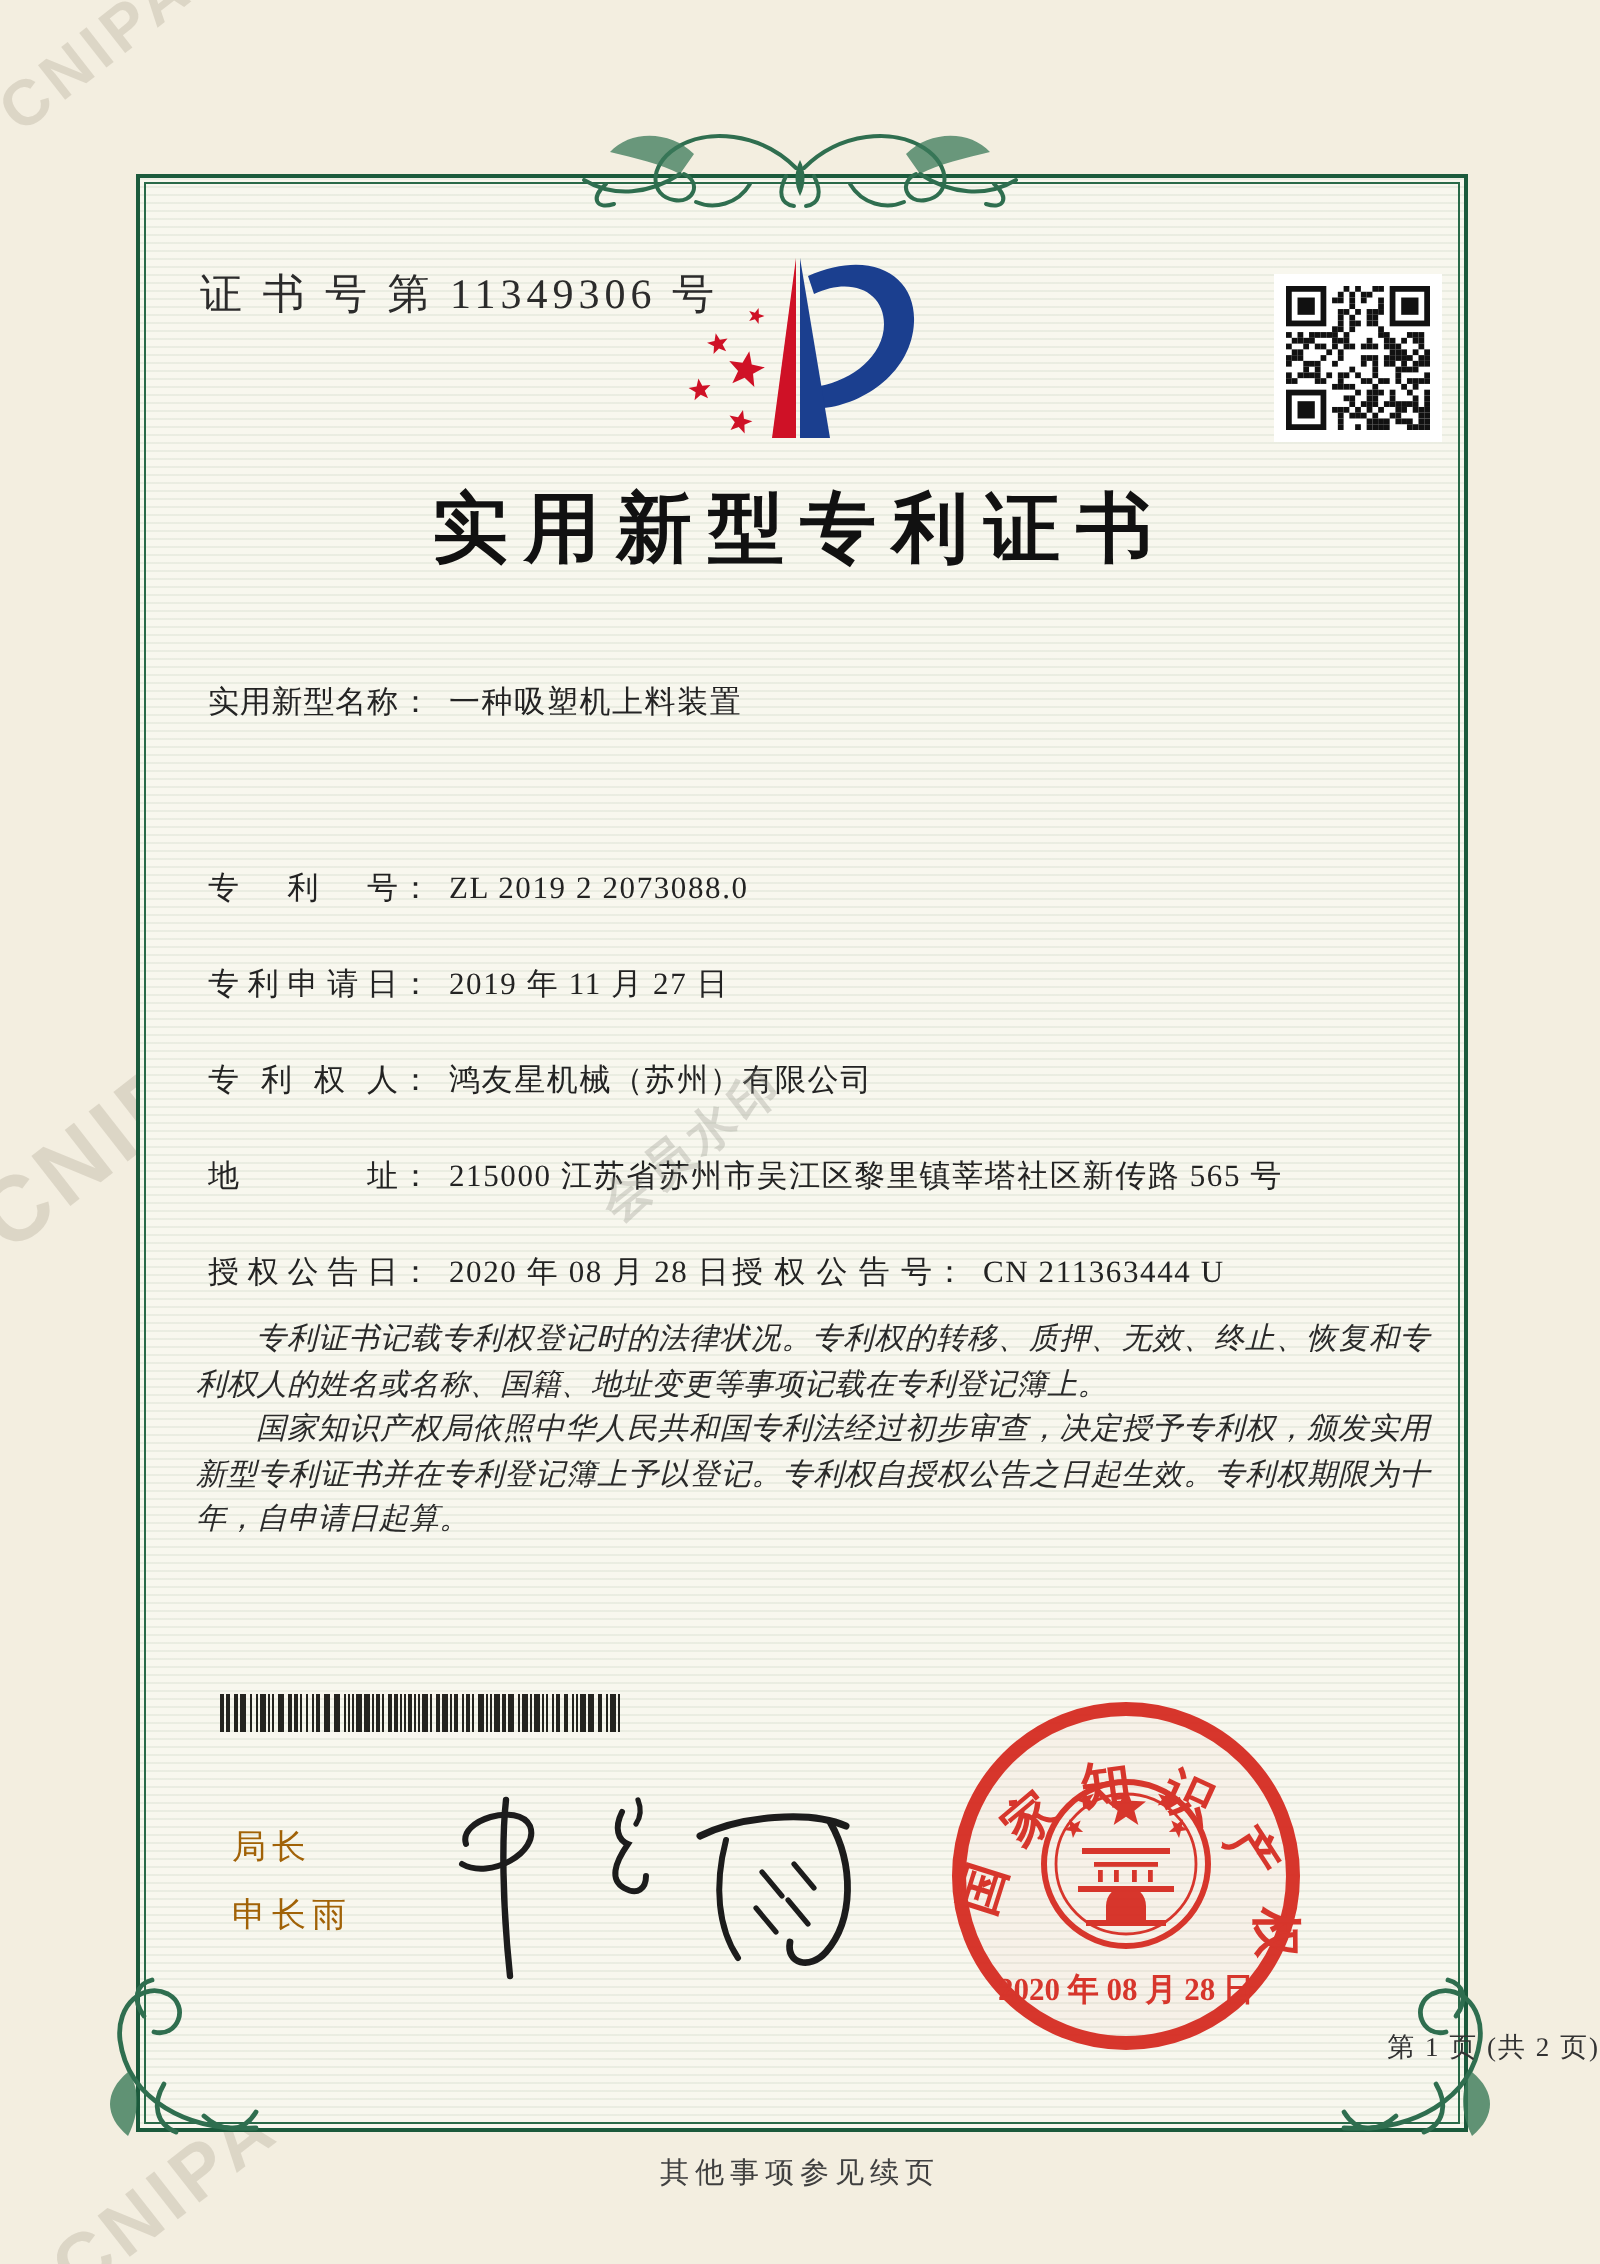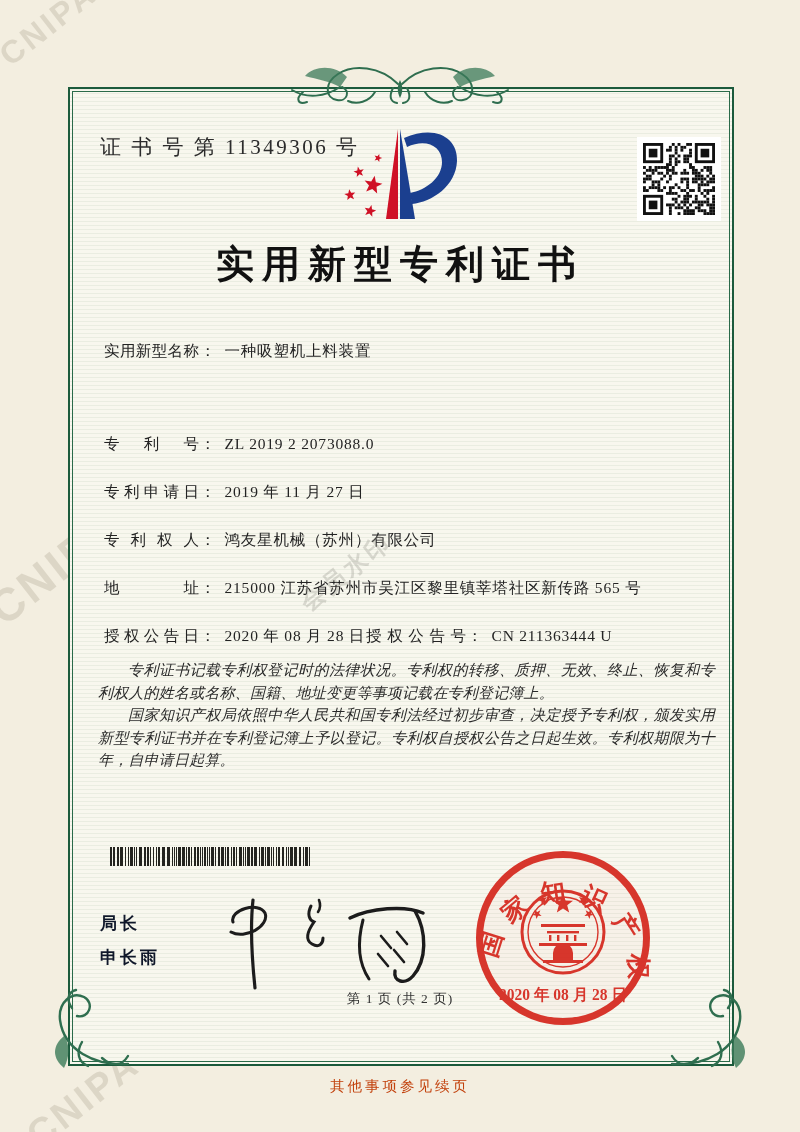--- a/index.html
+++ b/index.html
@@ -25,26 +25,26 @@
   .frow{position:absolute;left:104px;width:615px;font-size:15.5px;color:#232323;}
   .flabel{display:inline-block;width:95px;text-align:justify;text-align-last:justify;
           -moz-text-align-last:justify;vertical-align:top;}
   .fcolon{margin:0 9px 0 1px;}
   .fvalue{letter-spacing:0.8px;}
   .pair2{position:absolute;left:262px;top:0;}
   .pair2 .flabel{width:100px;}
   .paras{position:absolute;left:98px;top:659px;width:617px;z-index:3;}
   .paras p{margin:0;font-size:15px;line-height:22.6px;text-align:justify;
            text-indent:2em;font-style:italic;color:#2a2a2a;letter-spacing:0.2px;}
-  .sig-block{position:absolute;left:100px;top:907px;font-family:"Liberation Sans","DejaVu Sans",sans-serif;
-             font-size:17px;letter-spacing:3px;color:#0f172a;line-height:34px;font-weight:bold;}
-  .pageno{position:absolute;left:0;top:990px;width:100%;text-align:center;font-size:13.5px;
+  .sig-block{position:absolute;left:116px;top:907px;font-family:"Liberation Sans","DejaVu Sans",sans-serif;
+             font-size:17px;letter-spacing:3px;color:#a16207;line-height:34px;}
+  .pageno{position:absolute;left:0;top:1015px;width:100%;text-align:right;font-size:13.5px;
           letter-spacing:1px;color:#333;}
   .footnote{position:absolute;left:0;top:1077px;width:100%;text-align:center;font-size:14.5px;
-          letter-spacing:3px;color:#c2410c;z-index:3;}
+          letter-spacing:3px;color:#404040;z-index:3;}
   svg{display:block;}
   .abs{position:absolute;}
 </style>
 </head>
 <body>
 
 <div class="page">
 
   <svg width="0" height="0" style="position:absolute" aria-hidden="true">
     <defs>

